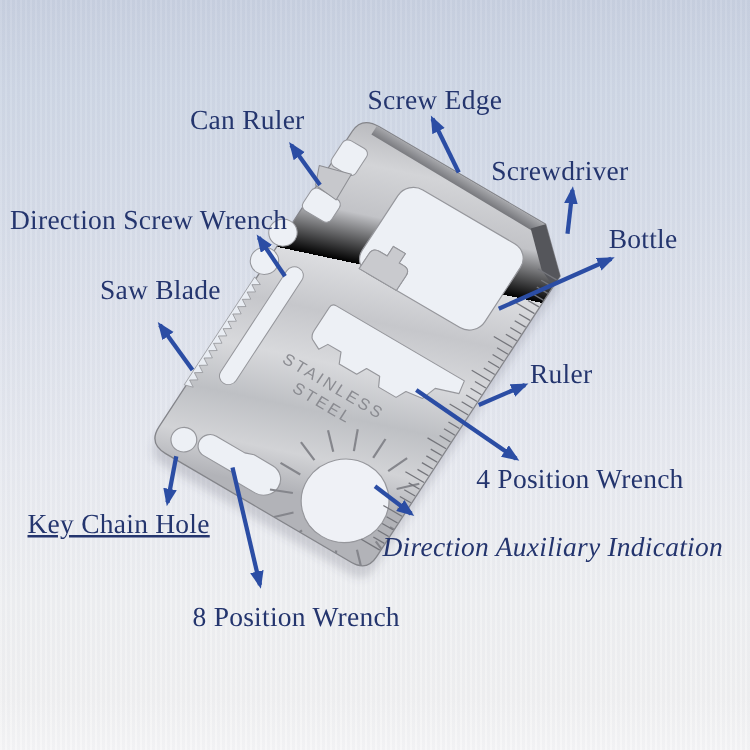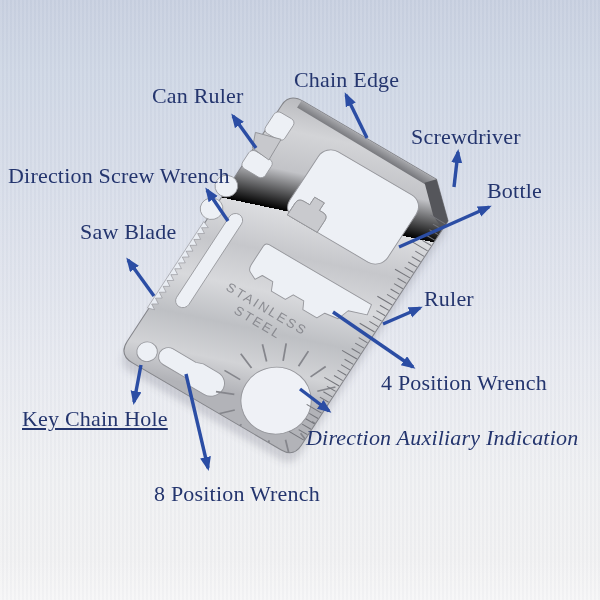--- a/index.html
+++ b/index.html
@@ -162,22 +162,22 @@
         <line x1="383" y1="324" x2="420" y2="308" stroke="#2b4da4" stroke-width="3.4" marker-end="url(#ah)"></line>
         <line x1="333" y1="312" x2="413" y2="367" stroke="#2b4da4" stroke-width="3.4" marker-end="url(#ah)"></line>
         <line x1="300" y1="389" x2="329" y2="411" stroke="#2b4da4" stroke-width="3.4" marker-end="url(#ah)"></line>
         <line x1="141" y1="365" x2="134" y2="402" stroke="#2b4da4" stroke-width="3.4" marker-end="url(#ah)"></line>
         <line x1="186" y1="374" x2="208" y2="468" stroke="#2b4da4" stroke-width="3.4" marker-end="url(#ah)"></line>
       </g>
   </svg>
 
   <div id="labels" style="color: rgb(36, 53, 110);">
       <div class="feature-label" style="left: 152px; top: 84px;">Can Ruler</div>
-      <div class="feature-label" style="left: 294px; top: 68px;">Chain Edge</div>
-      <div class="feature-label" style="left: 411px; top: 125px;">Screwdriver</div>
+      <div class="feature-label" style="left: 294px; top: 68px;">Screw Edge</div>
+      <div class="feature-label" style="left: 393px; top: 125px;">Screwdriver</div>
       <div class="feature-label" style="left: 487px; top: 179px;">Bottle</div>
       <div class="feature-label" style="left: 8px; top: 164px;">Direction Screw Wrench</div>
       <div class="feature-label" style="left: 37px; top: 220px; margin-left: 43px;">Saw Blade</div>
       <div class="feature-label" style="left: 424px; top: 287px;">Ruler</div>
       <div class="feature-label" style="left: 381px; top: 371px;">4 Position Wrench</div>
       <div class="feature-label" style="left: 306px; top: 426px; font-style: italic;">Direction Auxiliary Indication</div>
       <div class="feature-label" style="left: 22px; top: 407px; text-decoration: underline;">Key Chain Hole</div>
       <div class="feature-label" style="left: 154px; top: 482px;">8 Position Wrench</div>
     </div>
 </div>

